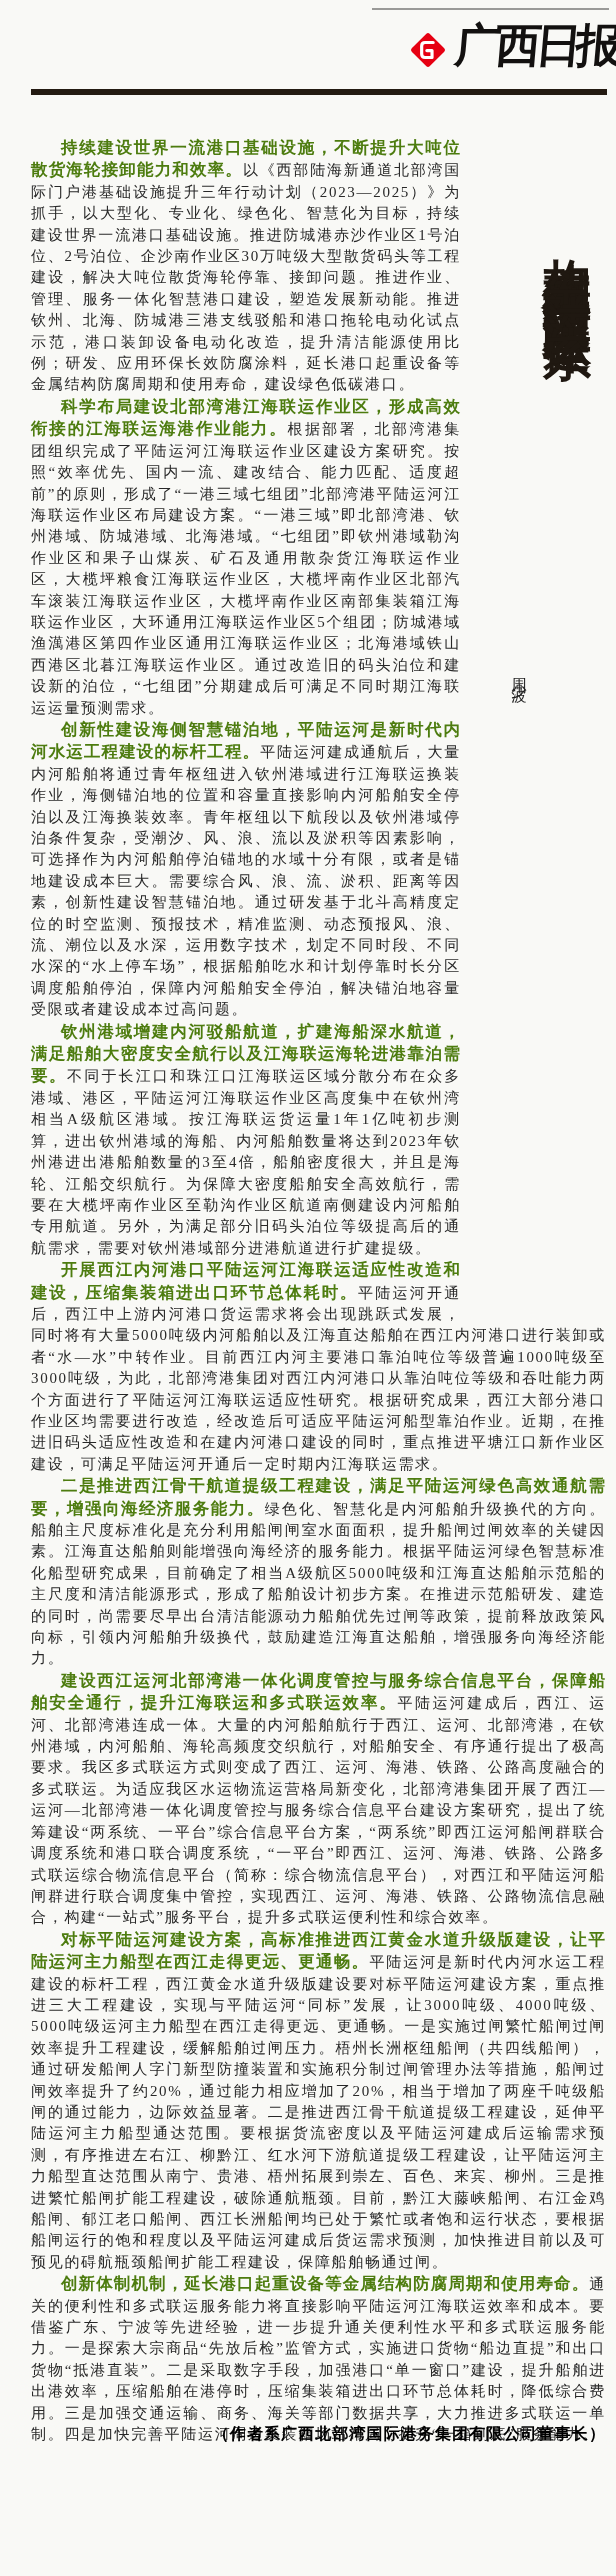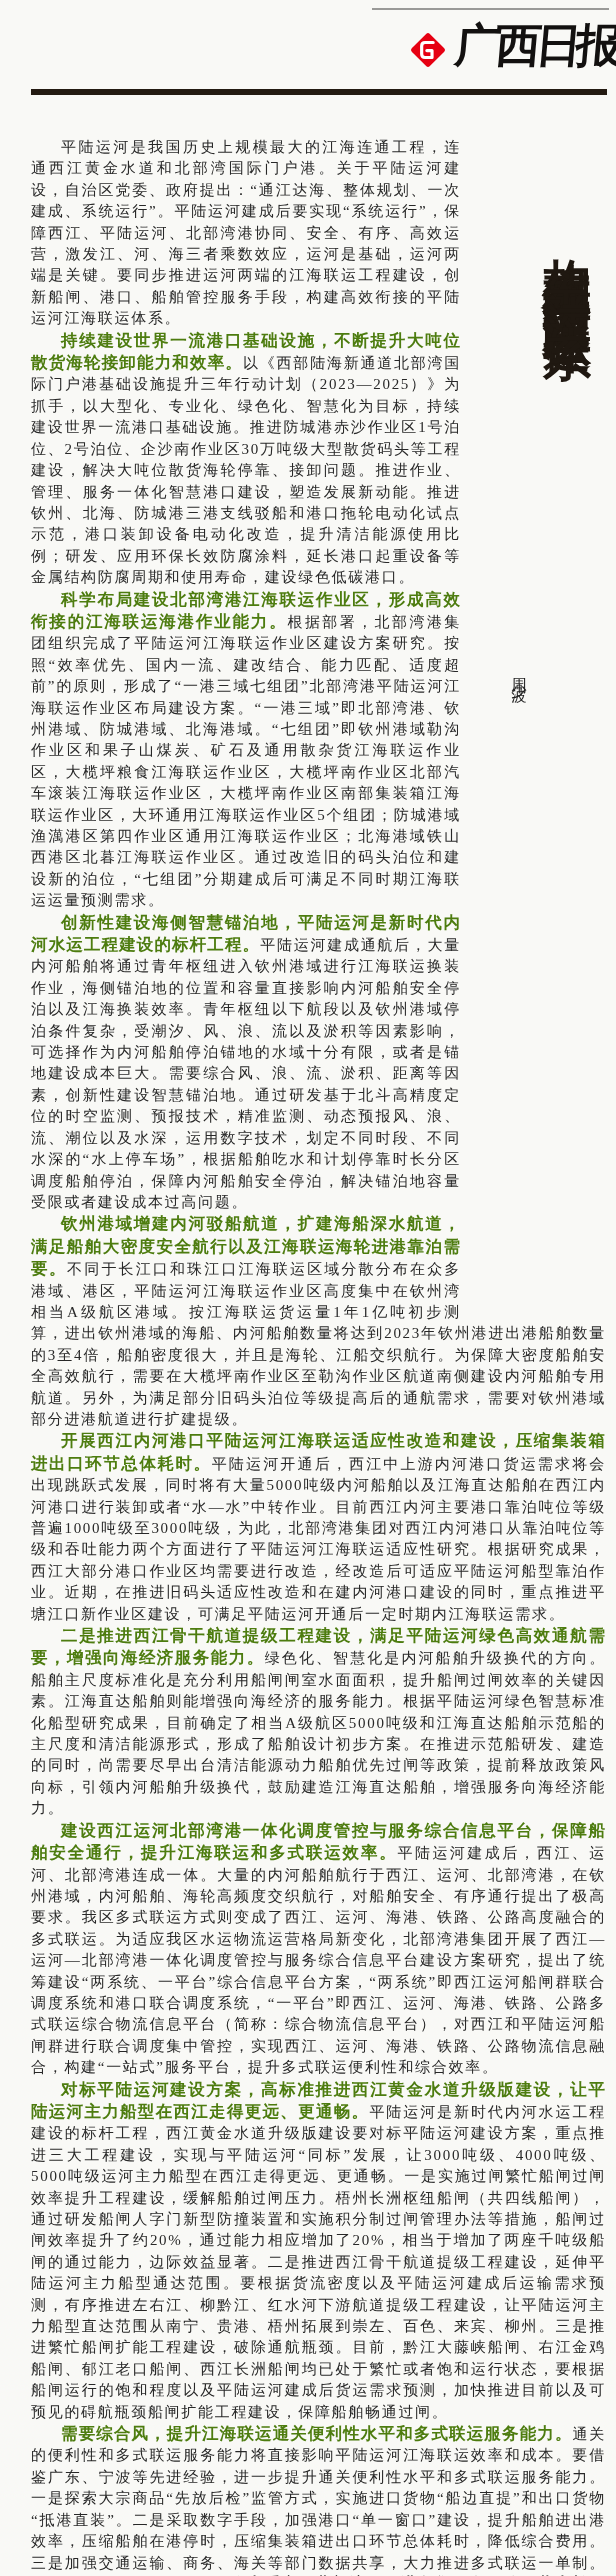--- a/index.html
+++ b/index.html
@@ -80,30 +80,29 @@
   <div class="rule-thick"></div>
 
   <div class="article">
 
     <aside class="sidebar">
       <div class="vtitle">构建高效衔接的平陆运河江海联运体系</div>
       <div class="vauthor">周少波</div>
     </aside>
 
     <div id="paragraphs">
-        <p class="body-para">平陆运河是我国历史上规模最大的江海连通工程，连通西江黄金水道和北部湾国际门户港。关于平陆运河建设，自治区党委、政府提出：“通江达海、整体规划、一次建成、系统运行”。平陆运河建成后要实现“系统运行”，保障西江、平陆运河、北部湾港协同、安全、有序、高效运营，激发江、河、海三者乘数效应，运河是基础，运河两端是关键。要同步推进运河两端的江海联运工程建设，创新船闸、港口、船舶管控服务手段，构建高效衔接的平陆运河江海联运体系。</p>
         <p class="body-para"><strong class="lead">持续建设世界一流港口基础设施，不断提升大吨位散货海轮接卸能力和效率。</strong>以《西部陆海新通道北部湾国际门户港基础设施提升三年行动计划（2023—2025）》为抓手，以大型化、专业化、绿色化、智慧化为目标，持续建设世界一流港口基础设施。推进防城港赤沙作业区1号泊位、2号泊位、企沙南作业区30万吨级大型散货码头等工程建设，解决大吨位散货海轮停靠、接卸问题。推进作业、管理、服务一体化智慧港口建设，塑造发展新动能。推进钦州、北海、防城港三港支线驳船和港口拖轮电动化试点示范，港口装卸设备电动化改造，提升清洁能源使用比例；研发、应用环保长效防腐涂料，延长港口起重设备等金属结构防腐周期和使用寿命，建设绿色低碳港口。</p>
         <p class="body-para"><strong class="lead">科学布局建设北部湾港江海联运作业区，形成高效衔接的江海联运海港作业能力。</strong>根据部署，北部湾港集团组织完成了平陆运河江海联运作业区建设方案研究。按照“效率优先、国内一流、建改结合、能力匹配、适度超前”的原则，形成了“一港三域七组团”北部湾港平陆运河江海联运作业区布局建设方案。“一港三域”即北部湾港、钦州港域、防城港域、北海港域。“七组团”即钦州港域勒沟作业区和果子山煤炭、矿石及通用散杂货江海联运作业区，大榄坪粮食江海联运作业区，大榄坪南作业区北部汽车滚装江海联运作业区，大榄坪南作业区南部集装箱江海联运作业区，大环通用江海联运作业区5个组团；防城港域渔澫港区第四作业区通用江海联运作业区；北海港域铁山西港区北暮江海联运作业区。通过改造旧的码头泊位和建设新的泊位，“七组团”分期建成后可满足不同时期江海联运运量预测需求。</p>
         <p class="body-para"><strong class="lead">创新性建设海侧智慧锚泊地，平陆运河是新时代内河水运工程建设的标杆工程。</strong>平陆运河建成通航后，大量内河船舶将通过青年枢纽进入钦州港域进行江海联运换装作业，海侧锚泊地的位置和容量直接影响内河船舶安全停泊以及江海换装效率。青年枢纽以下航段以及钦州港域停泊条件复杂，受潮汐、风、浪、流以及淤积等因素影响，可选择作为内河船舶停泊锚地的水域十分有限，或者是锚地建设成本巨大。需要综合风、浪、流、淤积、距离等因素，创新性建设智慧锚泊地。通过研发基于北斗高精度定位的时空监测、预报技术，精准监测、动态预报风、浪、流、潮位以及水深，运用数字技术，划定不同时段、不同水深的“水上停车场”，根据船舶吃水和计划停靠时长分区调度船舶停泊，保障内河船舶安全停泊，解决锚泊地容量受限或者建设成本过高问题。</p>
         <p class="body-para"><strong class="lead">钦州港域增建内河驳船航道，扩建海船深水航道，满足船舶大密度安全航行以及江海联运海轮进港靠泊需要。</strong>不同于长江口和珠江口江海联运区域分散分布在众多港域、港区，平陆运河江海联运作业区高度集中在钦州湾相当A级航区港域。按江海联运货运量1年1亿吨初步测算，进出钦州港域的海船、内河船舶数量将达到2023年钦州港进出港船舶数量的3至4倍，船舶密度很大，并且是海轮、江船交织航行。为保障大密度船舶安全高效航行，需要在大榄坪南作业区至勒沟作业区航道南侧建设内河船舶专用航道。另外，为满足部分旧码头泊位等级提高后的通航需求，需要对钦州港域部分进港航道进行扩建提级。</p>
         <p class="body-para"><strong class="lead">开展西江内河港口平陆运河江海联运适应性改造和建设，压缩集装箱进出口环节总体耗时。</strong>平陆运河开通后，西江中上游内河港口货运需求将会出现跳跃式发展，同时将有大量5000吨级内河船舶以及江海直达船舶在西江内河港口进行装卸或者“水—水”中转作业。目前西江内河主要港口靠泊吨位等级普遍1000吨级至3000吨级，为此，北部湾港集团对西江内河港口从靠泊吨位等级和吞吐能力两个方面进行了平陆运河江海联运适应性研究。根据研究成果，西江大部分港口作业区均需要进行改造，经改造后可适应平陆运河船型靠泊作业。近期，在推进旧码头适应性改造和在建内河港口建设的同时，重点推进平塘江口新作业区建设，可满足平陆运河开通后一定时期内江海联运需求。</p>
         <p class="body-para"><strong class="lead">二是推进西江骨干航道提级工程建设，满足平陆运河绿色高效通航需要，增强向海经济服务能力。</strong>绿色化、智慧化是内河船舶升级换代的方向。船舶主尺度标准化是充分利用船闸闸室水面面积，提升船闸过闸效率的关键因素。江海直达船舶则能增强向海经济的服务能力。根据平陆运河绿色智慧标准化船型研究成果，目前确定了相当A级航区5000吨级和江海直达船舶示范船的主尺度和清洁能源形式，形成了船舶设计初步方案。在推进示范船研发、建造的同时，尚需要尽早出台清洁能源动力船舶优先过闸等政策，提前释放政策风向标，引领内河船舶升级换代，鼓励建造江海直达船舶，增强服务向海经济能力。</p>
         <p class="body-para"><strong class="lead">建设西江运河北部湾港一体化调度管控与服务综合信息平台，保障船舶安全通行，提升江海联运和多式联运效率。</strong>平陆运河建成后，西江、运河、北部湾港连成一体。大量的内河船舶航行于西江、运河、北部湾港，在钦州港域，内河船舶、海轮高频度交织航行，对船舶安全、有序通行提出了极高要求。我区多式联运方式则变成了西江、运河、海港、铁路、公路高度融合的多式联运。为适应我区水运物流运营格局新变化，北部湾港集团开展了西江—运河—北部湾港一体化调度管控与服务综合信息平台建设方案研究，提出了统筹建设“两系统、一平台”综合信息平台方案，“两系统”即西江运河船闸群联合调度系统和港口联合调度系统，“一平台”即西江、运河、海港、铁路、公路多式联运综合物流信息平台（简称：综合物流信息平台），对西江和平陆运河船闸群进行联合调度集中管控，实现西江、运河、海港、铁路、公路物流信息融合，构建“一站式”服务平台，提升多式联运便利性和综合效率。</p>
         <p class="body-para"><strong class="lead">对标平陆运河建设方案，高标准推进西江黄金水道升级版建设，让平陆运河主力船型在西江走得更远、更通畅。</strong>平陆运河是新时代内河水运工程建设的标杆工程，西江黄金水道升级版建设要对标平陆运河建设方案，重点推进三大工程建设，实现与平陆运河“同标”发展，让3000吨级、4000吨级、5000吨级运河主力船型在西江走得更远、更通畅。一是实施过闸繁忙船闸过闸效率提升工程建设，缓解船舶过闸压力。梧州长洲枢纽船闸（共四线船闸），通过研发船闸人字门新型防撞装置和实施积分制过闸管理办法等措施，船闸过闸效率提升了约20%，通过能力相应增加了20%，相当于增加了两座千吨级船闸的通过能力，边际效益显著。二是推进西江骨干航道提级工程建设，延伸平陆运河主力船型通达范围。要根据货流密度以及平陆运河建成后运输需求预测，有序推进左右江、柳黔江、红水河下游航道提级工程建设，让平陆运河主力船型直达范围从南宁、贵港、梧州拓展到崇左、百色、来宾、柳州。三是推进繁忙船闸扩能工程建设，破除通航瓶颈。目前，黔江大藤峡船闸、右江金鸡船闸、郁江老口船闸、西江长洲船闸均已处于繁忙或者饱和运行状态，要根据船闸运行的饱和程度以及平陆运河建成后货运需求预测，加快推进目前以及可预见的碍航瓶颈船闸扩能工程建设，保障船舶畅通过闸。</p>
-        <p class="body-para"><strong class="lead">需要综合风，提升江海联运通关便利性水平和多式联运服务能力。</strong>通关的便利性和多式联运服务能力将直接影响平陆运河江海联运效率和成本。要借鉴广东、宁波等先进经验，进一步提升通关便利性水平和多式联运服务能力。一是探索大宗商品“先放后检”监管方式，实施进口货物“船边直提”和出口货物“抵港直装”。二是采取数字手段，加强港口“单一窗口”建设，提升船舶进出港效率，压缩船舶在港停时，压缩集装箱进出口环节总体耗时，降低综合费用。三是加强交通运输、商务、海关等部门数据共享，大力推进多式联运一单制。四是加快完善平陆运河周边集装箱场站布局，提升“一箱到底”服务能力。</p>
+        <p class="body-para"><strong class="lead">创新体制机制，延长港口起重设备等金属结构防腐周期和使用寿命。</strong>通关的便利性和多式联运服务能力将直接影响平陆运河江海联运效率和成本。要借鉴广东、宁波等先进经验，进一步提升通关便利性水平和多式联运服务能力。一是探索大宗商品“先放后检”监管方式，实施进口货物“船边直提”和出口货物“抵港直装”。二是采取数字手段，加强港口“单一窗口”建设，提升船舶进出港效率，压缩船舶在港停时，压缩集装箱进出口环节总体耗时，降低综合费用。三是加强交通运输、商务、海关等部门数据共享，大力推进多式联运一单制。四是加快完善平陆运河周边集装箱场站布局，提升“一箱到底”服务能力。</p>
       </div>
 
     <p class="attribution">（作者系广西北部湾国际港务集团有限公司董事长）</p>
 
   </div>
 
 </div>
 
 
 </body></html>

